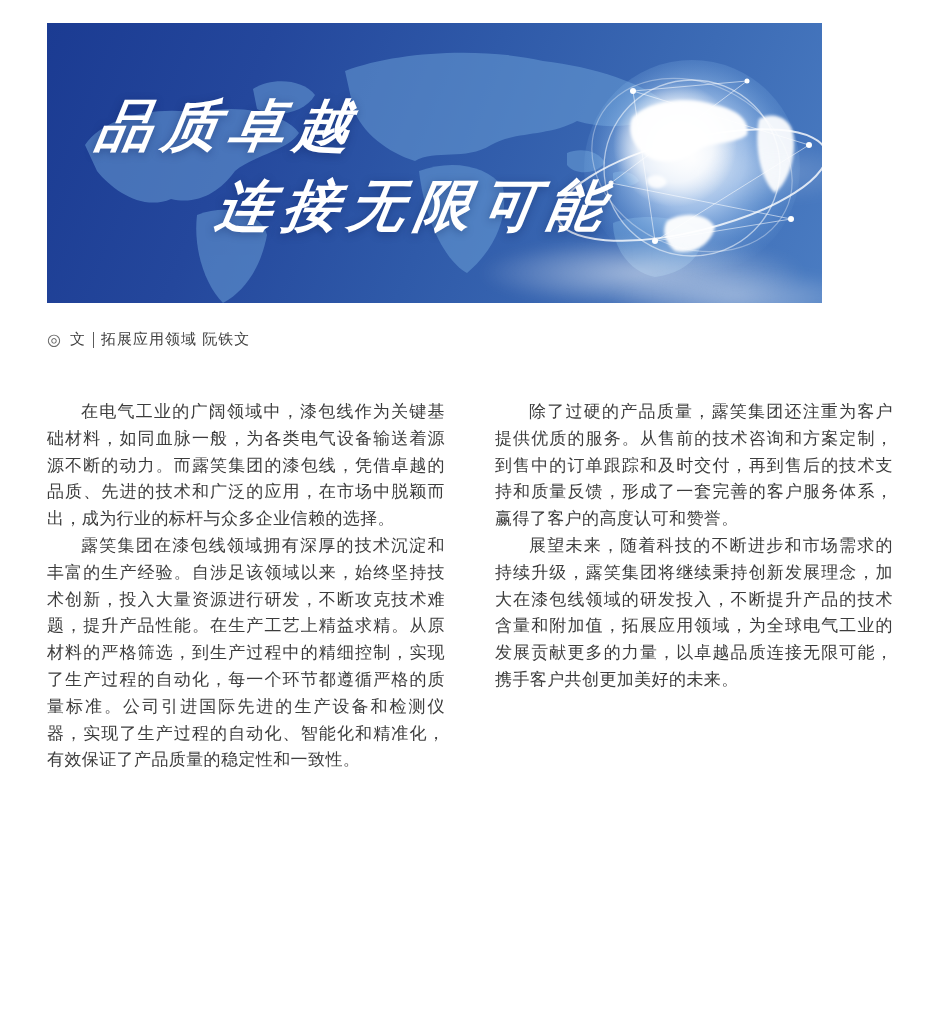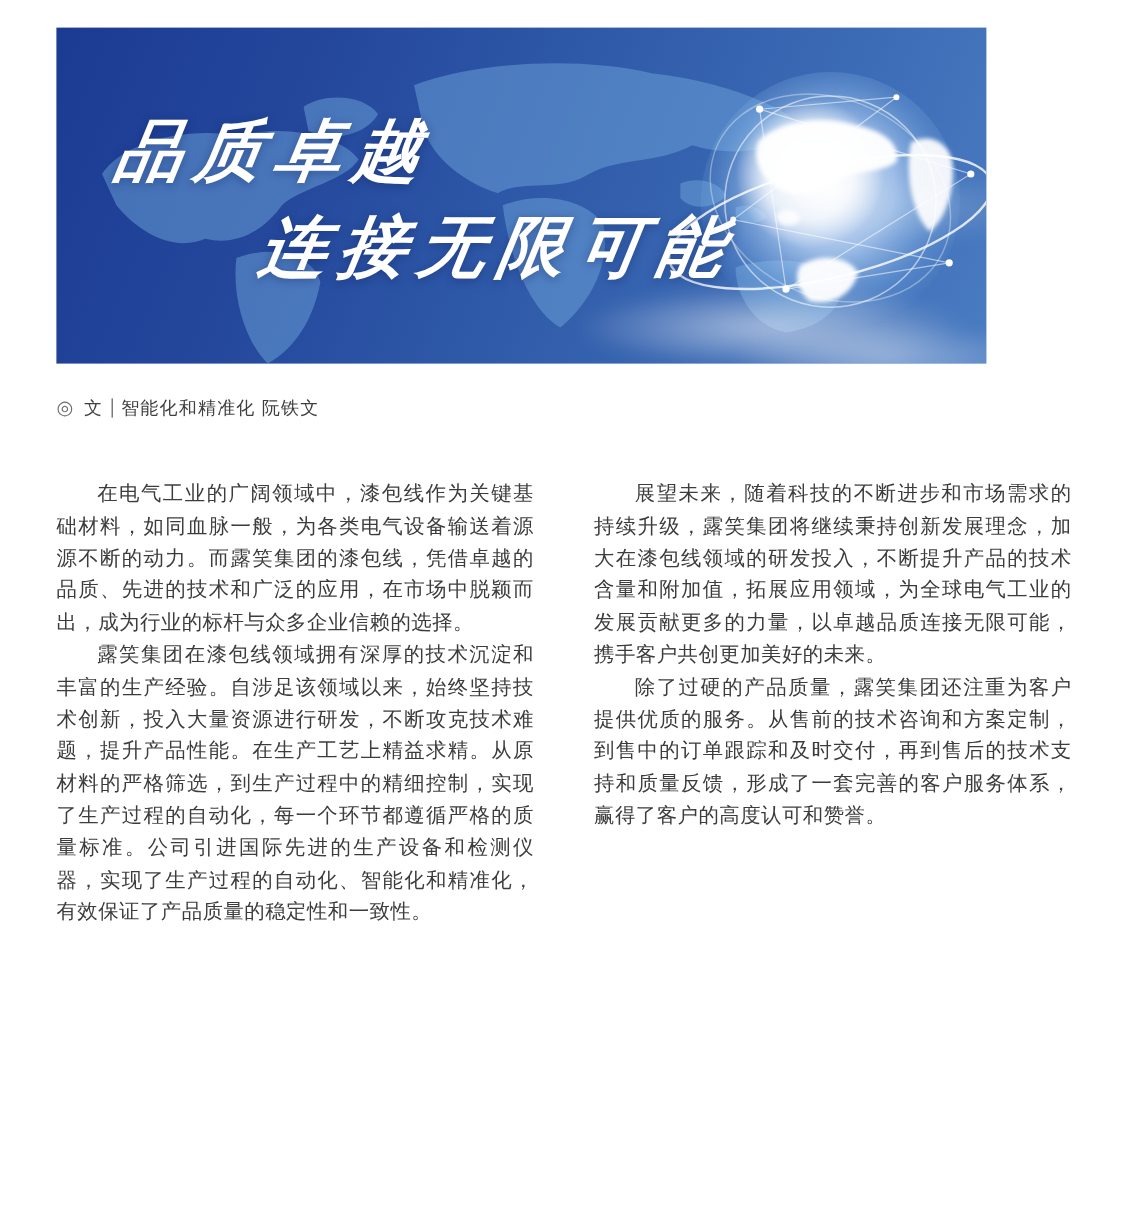--- a/index.html
+++ b/index.html
@@ -164,27 +164,27 @@
     <div class="cloud c3"></div>
 
     <div class="banner-title line1">品质卓越</div>
     <div class="banner-title line2">连接无限可能</div>
   </div>
 
   <div class="byline">
     <span class="marker">◎</span>
     <span>文</span>
     <span class="divider"></span>
-    <span>智能化和精准化 阮铁文</span>
+    <span>拓展应用领域 阮铁文</span>
   </div>
 
   <div class="article">
     <div class="col">
       <p>在电气工业的广阔领域中，漆包线作为关键基础材料，如同血脉一般，为各类电气设备输送着源源不断的动力。而露笑集团的漆包线，凭借卓越的品质、先进的技术和广泛的应用，在市场中脱颖而出，成为行业的标杆与众多企业信赖的选择。</p>
       <p>露笑集团在漆包线领域拥有深厚的技术沉淀和丰富的生产经验。自涉足该领域以来，始终坚持技术创新，投入大量资源进行研发，不断攻克技术难题，提升产品性能。在生产工艺上精益求精。从原材料的严格筛选，到生产过程中的精细控制，实现了生产过程的自动化，每一个环节都遵循严格的质量标准。公司引进国际先进的生产设备和检测仪器，实现了生产过程的自动化、智能化和精准化，有效保证了产品质量的稳定性和一致性。</p>
     </div>
     <div class="col">
+      <p>除了过硬的产品质量，露笑集团还注重为客户提供优质的服务。从售前的技术咨询和方案定制，到售中的订单跟踪和及时交付，再到售后的技术支持和质量反馈，形成了一套完善的客户服务体系，赢得了客户的高度认可和赞誉。</p>
       <p>展望未来，随着科技的不断进步和市场需求的持续升级，露笑集团将继续秉持创新发展理念，加大在漆包线领域的研发投入，不断提升产品的技术含量和附加值，拓展应用领域，为全球电气工业的发展贡献更多的力量，以卓越品质连接无限可能，携手客户共创更加美好的未来。</p>
-      <p>除了过硬的产品质量，露笑集团还注重为客户提供优质的服务。从售前的技术咨询和方案定制，到售中的订单跟踪和及时交付，再到售后的技术支持和质量反馈，形成了一套完善的客户服务体系，赢得了客户的高度认可和赞誉。</p>
     </div>
   </div>
 
 </div>
 
 </body></html>

